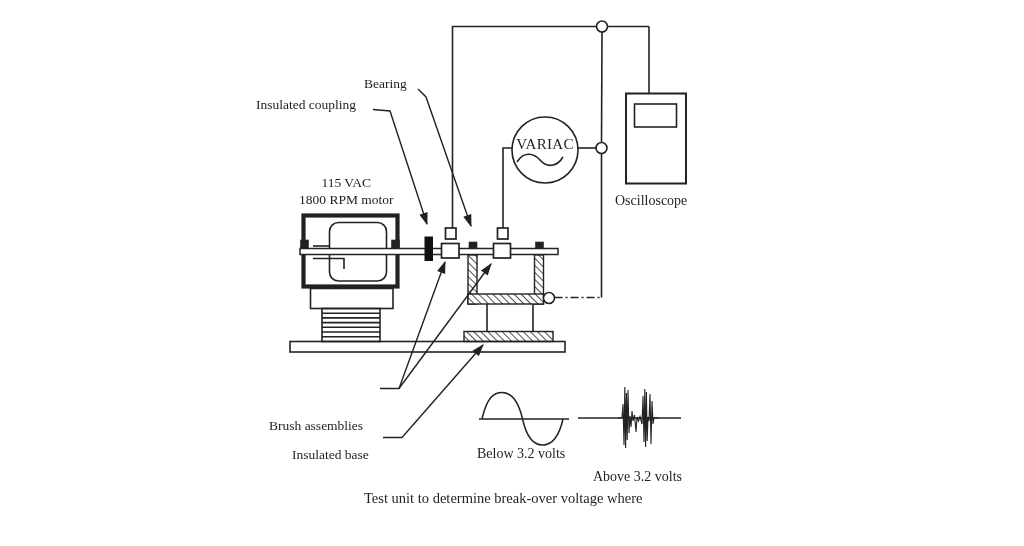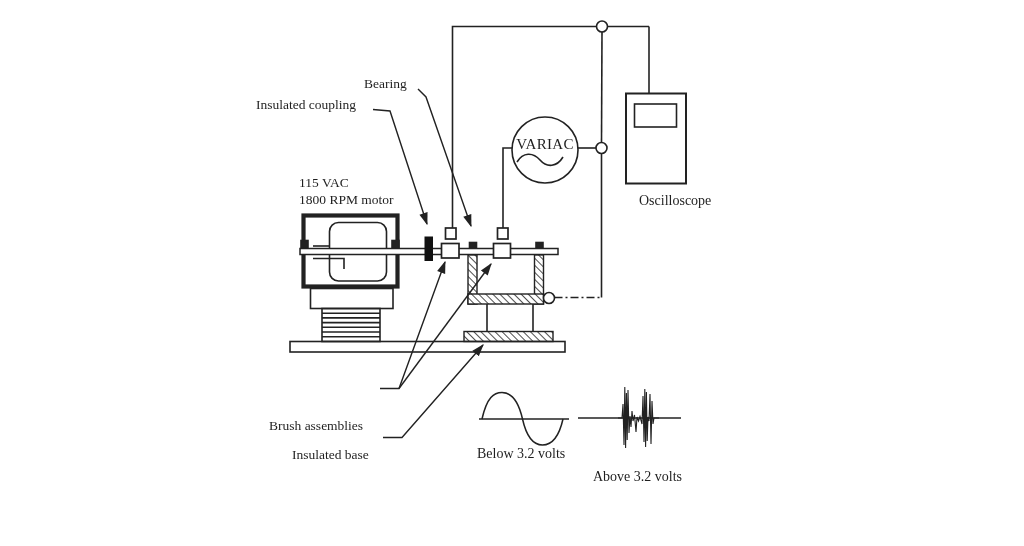--- a/index.html
+++ b/index.html
@@ -1,21 +1,21 @@
 <!DOCTYPE html>
 <html><head>
 <meta charset="utf-8">
 <style>
   html,body{margin:0;padding:0;background:#fff;}
   #stage{position:relative;width:1024px;height:546px;background:#ffffff;overflow:hidden;
          font-family:"Liberation Serif","DejaVu Serif",serif;color:#1f1f1f;}
   #linework{position:absolute;left:0;top:0;}
   .lbl{position:absolute;white-space:nowrap;font-size:13.5px;color:#1f1f1f;}
   .lbl .ln{display:block;}
-  #motor-spec-label{line-height:16.5px;}
+  #motor-spec-label{line-height:16.5px;text-align:center;}
   #variac-label{width:80px;text-align:center;font-size:15px;letter-spacing:.3px;}
   #oscilloscope-label{font-size:14px;}
   #below-waveform-label,#above-waveform-label{font-size:14px;}
   #caption{font-size:14.5px;line-height:19.5px;}
 </style>
 </head>
 <body>
 
 <div id="stage">
 
@@ -119,26 +119,27 @@
 
   <div class="lbl" id="insulated-coupling-label" style="left:256px;top:97px;">Insulated coupling</div>
 
   <div class="lbl" id="motor-spec-label" style="left:299px;top:175px;">
     <span class="ln">115 VAC</span>
     <span class="ln">1800 RPM motor</span>
   </div>
 
   <div class="lbl" id="variac-label" style="left:505px;top:136px;">VARIAC</div>
 
-  <div class="lbl" id="oscilloscope-label" style="left:615px;top:193px;margin-left:24px;">Oscilloscope</div>
+  <div class="lbl" id="oscilloscope-label" style="left:615px;top:193px;">Oscilloscope</div>
 
   <div class="lbl" id="brush-assemblies-label" style="left:269px;top:378px;margin-top:40px;">Brush assemblies</div>
 
   <div class="lbl" id="insulated-base-label" style="left:292px;top:447px;">Insulated base</div>
 
   <div class="lbl" id="below-waveform-label" style="left:477px;top:446px;">Below 3.2 volts</div>
 
   <div class="lbl" id="above-waveform-label" style="left:593px;top:446px;margin-top:23px;">Above 3.2 volts</div>
 
   <div class="lbl" id="caption" style="left:364px;top:489px;">
+    <span class="ln">Test unit to determine break-over voltage where</span>
   </div>
 
 </div>
 
 </body></html>

